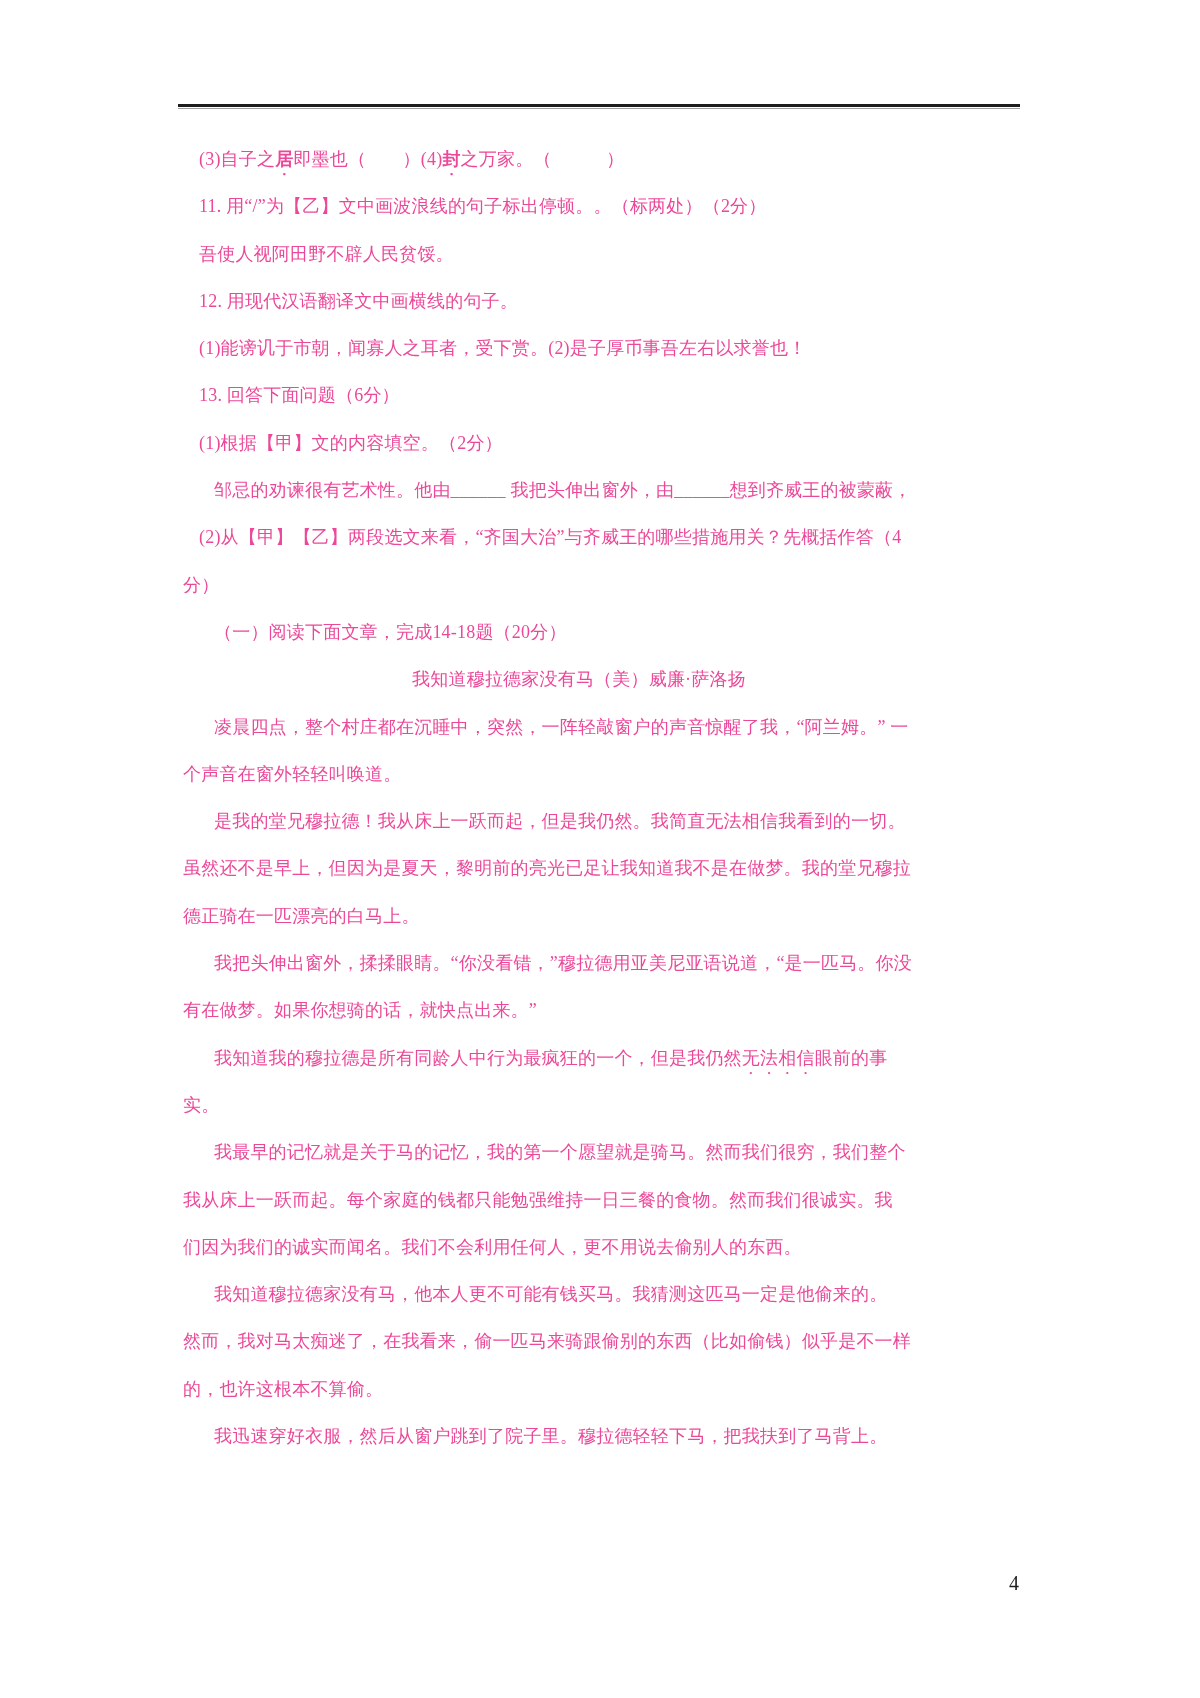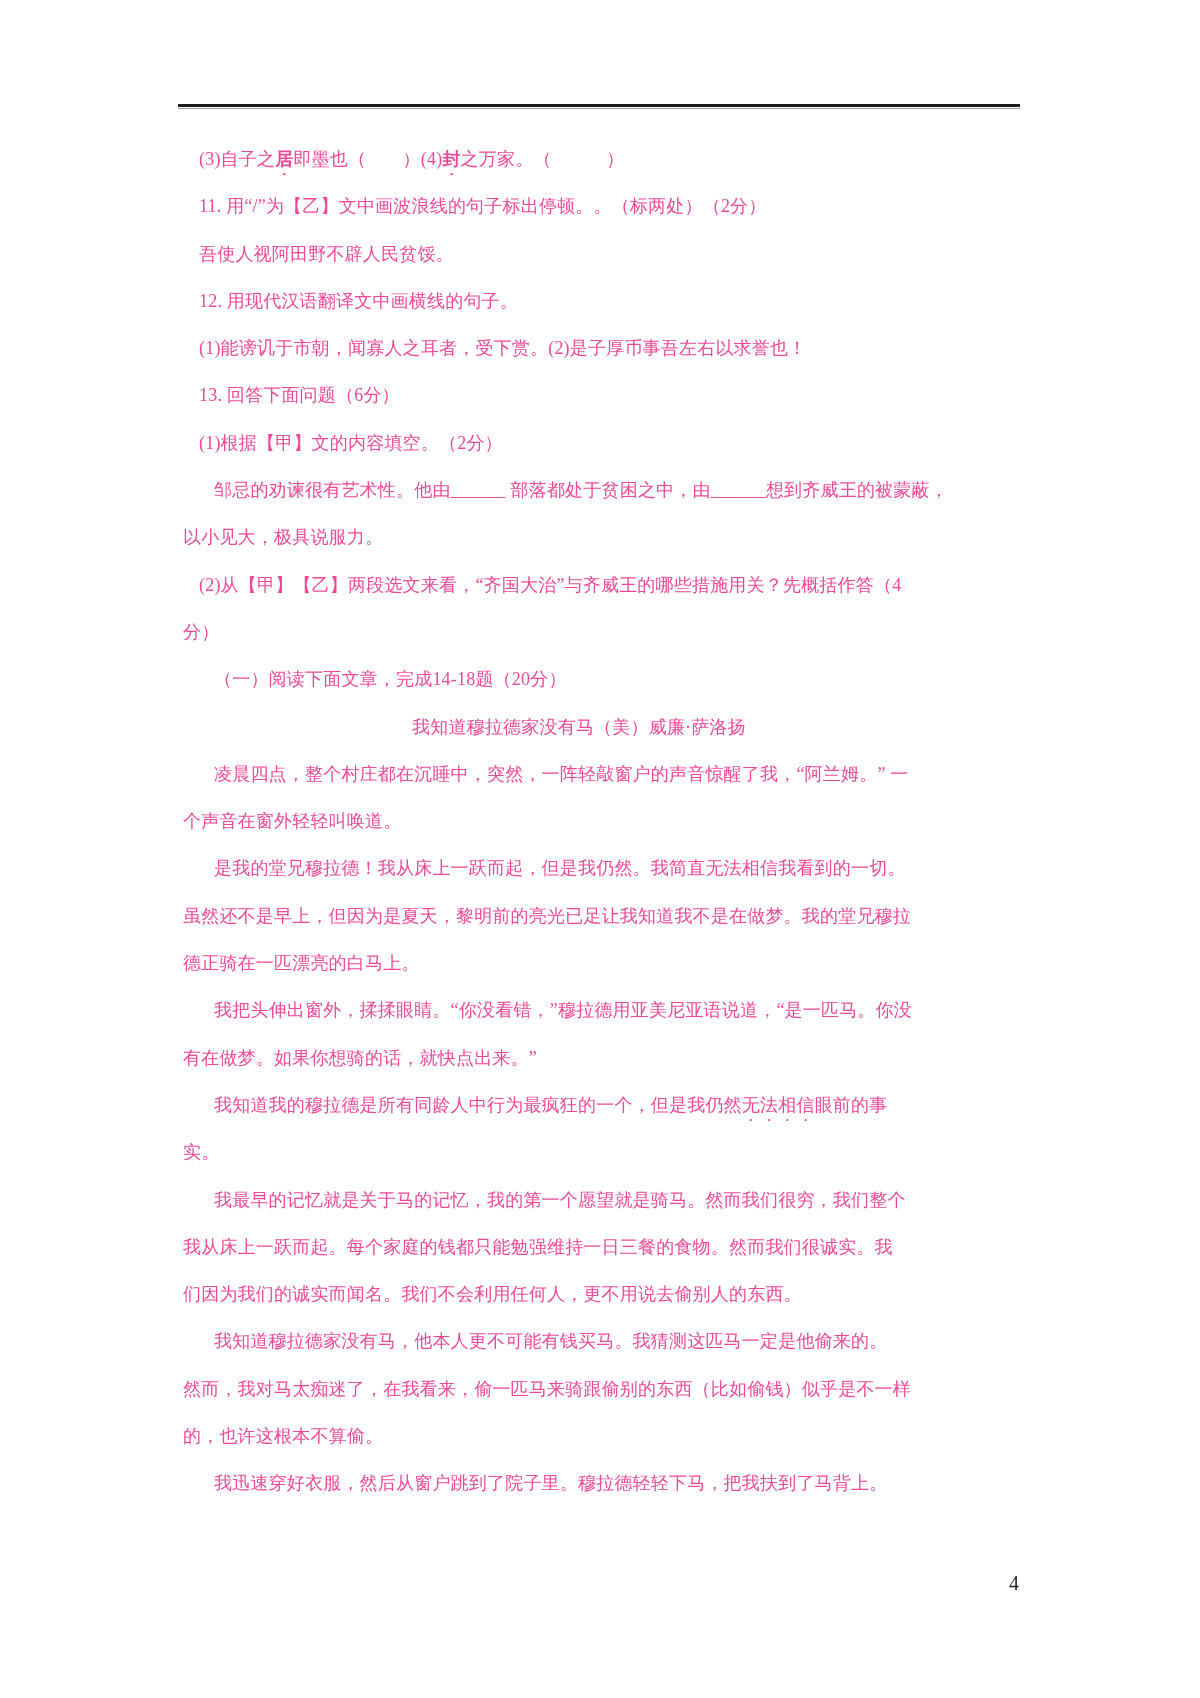--- a/index.html
+++ b/index.html
@@ -66,22 +66,21 @@
 <div class="page">
   <div class="rule"></div>
   <div class="content">
       <div class="line q"><span>(3)自子之</span><span class="bem">居</span><span>即墨也（　　）(4)</span><span class="bem">封</span><span>之万家。（　　　）</span></div>
       <div class="line q"><span>11. 用“/”为【乙】文中画波浪线的句子标出停顿。。（标两处）（2分）</span></div>
       <div class="line q"><span>吾使人视阿田野不辟人民贫馁。</span></div>
       <div class="line q"><span>12. 用现代汉语翻译文中画横线的句子。</span></div>
       <div class="line q"><span>(1)能谤讥于市朝，闻寡人之耳者，受下赏。(2)是子厚币事吾左右以求誉也！</span></div>
       <div class="line q"><span>13.  回答下面问题（6分）</span></div>
       <div class="line q"><span>(1)根据【甲】文的内容填空。（2分）</span></div>
-      <div class="line p"><span>邹忌的劝谏很有艺术性。他由______ 部落都处于贫困之中，由______想到齐威王的被蒙蔽，</span></div>
-      <div class="line"><span>以小见大，极具说服力。</span></div>
+      <div class="line p"><span>邹忌的劝谏很有艺术性。他由______ 我把头伸出窗外，由______想到齐威王的被蒙蔽，</span></div>
       <div class="line q"><span>(2)从【甲】【乙】两段选文来看，“齐国大治”与齐威王的哪些措施用关？先概括作答（4</span></div>
       <div class="line"><span>分）</span></div>
       <div class="line p"><span>（一）阅读下面文章，完成14-18题（20分）</span></div>
       <div class="line c"><span>我知道穆拉德家没有马（美）威廉·萨洛扬</span></div>
       <div class="line p"><span>凌晨四点，整个村庄都在沉睡中，突然，一阵轻敲窗户的声音惊醒了我，“阿兰姆。” 一</span></div>
       <div class="line"><span>个声音在窗外轻轻叫唤道。</span></div>
       <div class="line p"><span>是我的堂兄穆拉德！我从床上一跃而起，但是我仍然。我简直无法相信我看到的一切。</span></div>
       <div class="line"><span>虽然还不是早上，但因为是夏天，黎明前的亮光已足让我知道我不是在做梦。我的堂兄穆拉</span></div>
       <div class="line"><span>德正骑在一匹漂亮的白马上。</span></div>
       <div class="line p"><span>我把头伸出窗外，揉揉眼睛。“你没看错，”穆拉德用亚美尼亚语说道，“是一匹马。你没</span></div>

